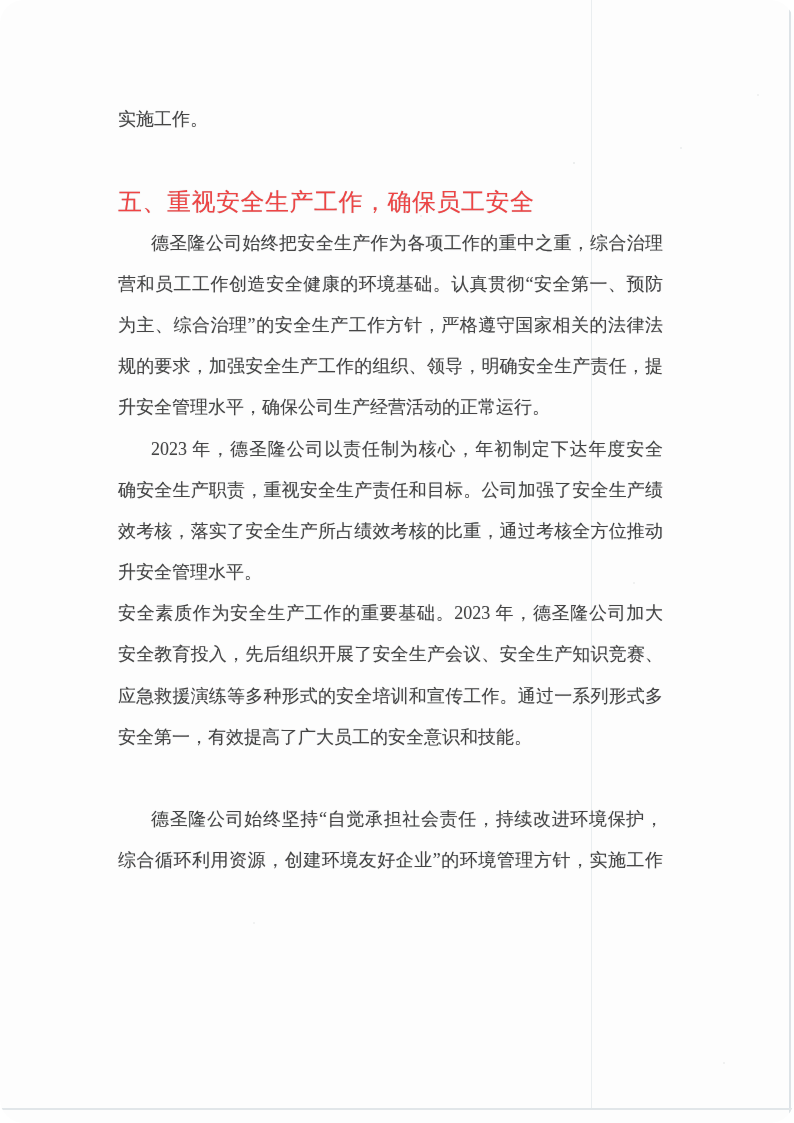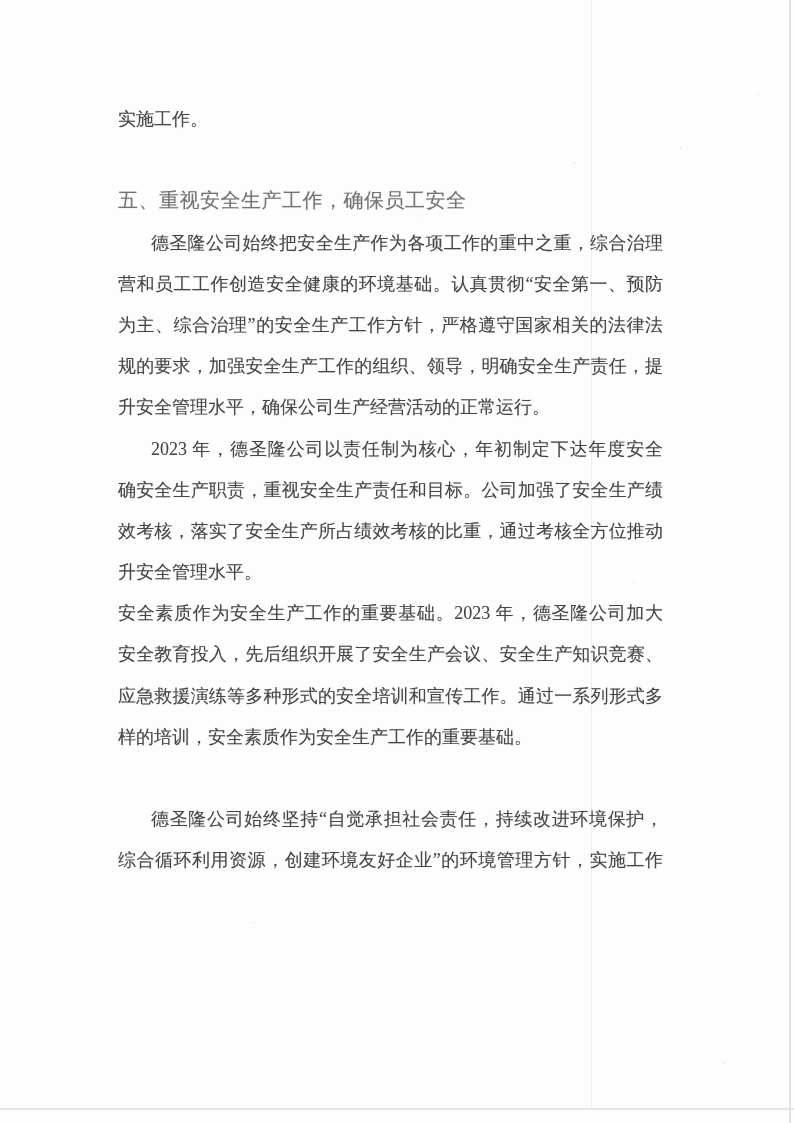--- a/index.html
+++ b/index.html
@@ -71,48 +71,48 @@
     line-height: 41.2px;
   }
   .tline.justify {
     text-align: justify;
     text-align-last: justify;
   }
   .tline.indent {
     padding-left: 33px;
   }
   .tline.heading {
-    font-family: Liberation Mono, monospace;
-    font-size: 20px;
-    color: #737373;
+    font-family: Liberation Sans, sans-serif;
+    font-size: 24px;
+    color: #ef4444;
     letter-spacing: 0.5px;
   }
 </style>
 </head>
 <body>
 
-<div class="page" style="background: rgb(253, 253, 253);">
+<div class="page" style="background: rgb(253, 253, 253); border-radius: 24px;">
   <div class="crease-line"></div>
   <div class="edge-right"></div>
   <div class="edge-bottom"></div>
   <div class="scan-noise"></div>
   <div class="textcol" style="color: rgb(69, 69, 69);">
       <div class="tline">实施工作。</div>
       <div class="tline blank"></div>
       <div class="tline heading">五、重视安全生产工作，确保员工安全</div>
       <div class="tline indent justify">德圣隆公司始终把安全生产作为各项工作的重中之重，综合治理</div>
       <div class="tline justify">营和员工工作创造安全健康的环境基础。认真贯彻“安全第一、预防</div>
       <div class="tline justify">为主、综合治理”的安全生产工作方针，严格遵守国家相关的法律法</div>
       <div class="tline justify">规的要求，加强安全生产工作的组织、领导，明确安全生产责任，提</div>
       <div class="tline">升安全管理水平，确保公司生产经营活动的正常运行。</div>
       <div class="tline indent justify">2023 年，德圣隆公司以责任制为核心，年初制定下达年度安全</div>
       <div class="tline justify">确安全生产职责，重视安全生产责任和目标。公司加强了安全生产绩</div>
       <div class="tline justify">效考核，落实了安全生产所占绩效考核的比重，通过考核全方位推动</div>
       <div class="tline">升安全管理水平。</div>
       <div class="tline justify">安全素质作为安全生产工作的重要基础。2023 年，德圣隆公司加大</div>
       <div class="tline justify">安全教育投入，先后组织开展了安全生产会议、安全生产知识竞赛、</div>
       <div class="tline justify">应急救援演练等多种形式的安全培训和宣传工作。通过一系列形式多</div>
-      <div class="tline">样的培训，安全素质作为安全生产工作的重要基础。</div>
+      <div class="tline">安全第一，有效提高了广大员工的安全意识和技能。</div>
       <div class="tline blank"></div>
       <div class="tline indent justify">德圣隆公司始终坚持“自觉承担社会责任，持续改进环境保护，</div>
       <div class="tline justify">综合循环利用资源，创建环境友好企业”的环境管理方针，实施工作</div>
     </div>
 </div>
 
 </body></html>

